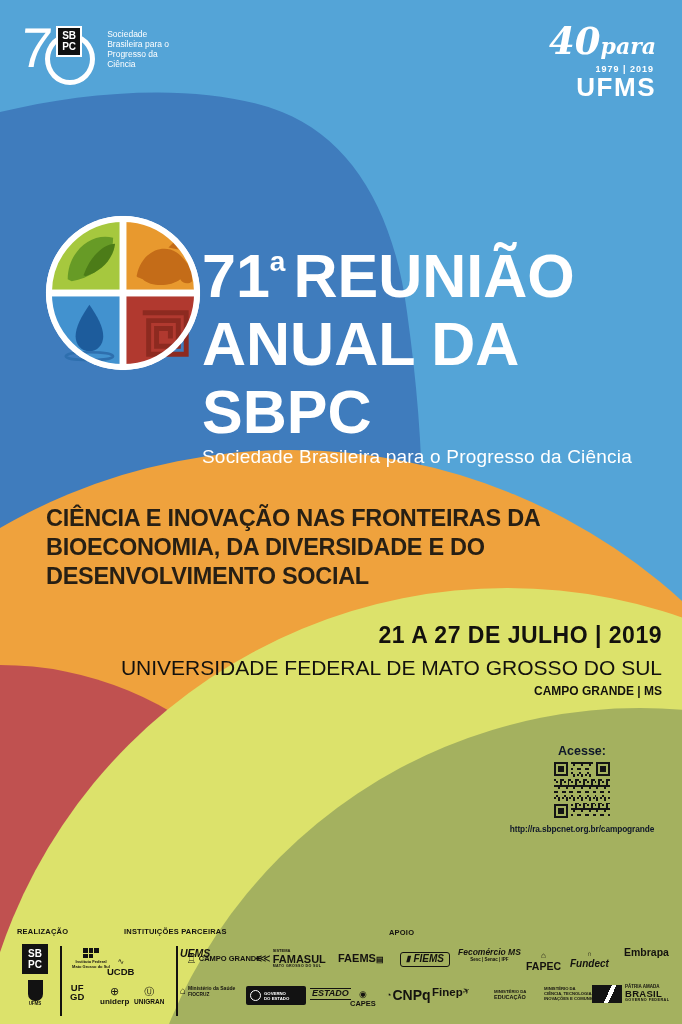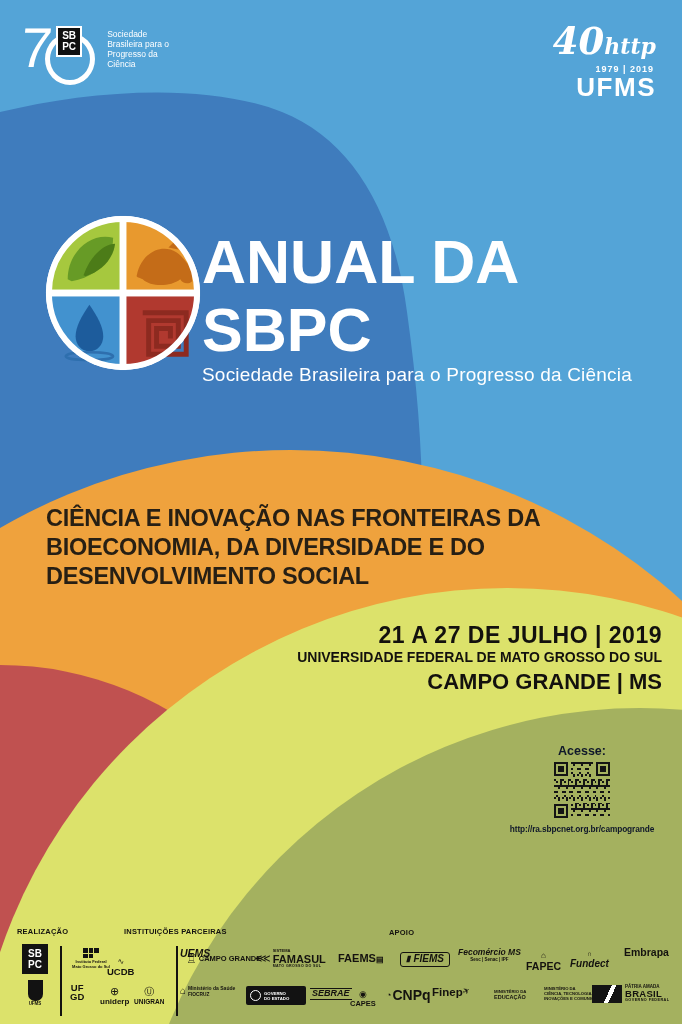--- a/index.html
+++ b/index.html
@@ -32,22 +32,22 @@
   .hl{font-size:61px;font-weight:bold;line-height:68px;letter-spacing:0;}
   .ord{font-size:28px;vertical-align:26px;margin-right:8px;}
   .hsub{font-size:19px;margin-top:0;letter-spacing:.2px;font-weight:500;}
 
   
   .theme{left:46px;top:504px;font-size:23.5px;font-weight:bold;line-height:29px;color:#271f14;letter-spacing:-.3px;}
 
   
   .event{right:20px;top:622px;text-align:right;color:#13110e;}
   .ed{font-size:23px;font-weight:bold;letter-spacing:.5px;}
-  .ev{font-size:14px;font-weight:bold;}
-  .ec{font-size:22px;font-weight:bold;margin-top:4px;}
+  .ev{font-size:21px;font-weight:normal;margin-top:7px;}
+  .ec{font-size:12px;font-weight:bold;margin-top:4px;}
 
   
   .access{left:492px;top:744px;width:180px;text-align:center;color:#0f172a;}
   .al{font-size:12.5px;font-weight:bold;}
   #qr{width:56px;height:56px;margin:4px auto 6px;display:block;}
   .au{font-size:8.3px;font-weight:bold;letter-spacing:-.1px;}
 
   
   .fh{position:absolute;font-size:7.5px;font-weight:bold;color:#14120f;letter-spacing:.2px;}
   .vd{position:absolute;width:1.5px;background:#14120f;top:946px;height:70px;}
@@ -101,21 +101,21 @@
     <span class="tagline">
       <span>Sociedade</span><br>
       <span>Brasileira para o</span><br>
       <span>Progresso da</span><br>
       <span>Ciência</span>
     </span>
   </div>
 
   <div class="abs u40">
     <div class="u40row">
-      <span class="num40">40</span><span class="anos">http</span>
+      <span class="num40">40</span><span class="anos">para</span>
     </div>
     <div class="years">1979 | 2019</div>
     <div class="ufmsbig">UFMS</div>
   </div>
 
   <svg class="abs quad" width="158" height="160" viewBox="0 0 160 160">
     <circle cx="80" cy="80" r="78" fill="#fff"></circle>
     <path d="M80,80 L80,6 A74,74 0 0 0 6,80 Z" fill="#a6c83e"></path>
     <path d="M80,80 L154,80 A74,74 0 0 0 80,6 Z" fill="#e8992e"></path>
     <path d="M80,80 L6,80 A74,74 0 0 0 80,154 Z" fill="#4292cf"></path>
@@ -126,20 +126,21 @@
     <path d="M126,34 l6,-6 4,8 Z" fill="#c46c18"></path>
     <path d="M46,92 C54,104 60,114 60,124 A14,15 0 1 1 32,124 C32,114 38,104 46,92 Z" fill="#1d5c9c"></path>
     <ellipse cx="46" cy="144" rx="24" ry="4" fill="none" stroke="#2e6fae" stroke-width="2.5"></ellipse>
     <path d="M100,100 H144 V142 H106 V108 H136 V134 H114 V116 H128 V126" fill="none" stroke="#8d2a20" stroke-width="5"></path>
     <rect x="76.5" y="2" width="7" height="156" fill="#fff"></rect>
     <rect x="2" y="76.5" width="156" height="7" fill="#fff"></rect>
     <circle cx="80" cy="80" r="75" fill="none" stroke="#fff" stroke-width="6"></circle>
   </svg>
 
   <div class="abs hero">
+    <div class="hl"><span>71</span><sup class="ord">a</sup><span>REUNIÃO</span></div>
     <div class="hl">ANUAL DA SBPC</div>
     <div class="hsub">Sociedade Brasileira para o Progresso da Ciência</div>
   </div>
 
   <div class="abs theme">
     <div>CIÊNCIA E INOVAÇÃO NAS FRONTEIRAS DA</div>
     <div>BIOECONOMIA, DA DIVERSIDADE E DO</div>
     <div>DESENVOLVIMENTO SOCIAL</div>
   </div>
 
@@ -256,21 +257,21 @@
     </span>
   </div>
   <div class="fgovbox">
     <span class="gc"></span>
     <span class="gt">
       <div>GOVERNO</div>
       <div>DO ESTADO</div>
     </span>
   </div>
   <div class="lg fseb">
-    <span>SEBRAE</span>
+    <span>ESTADO</span>
   </div>
   <div class="lg" style="left:350px;top:983px;">
     <div class="glyph" style="font-size:9px;line-height:8px;">◉</div>
     <div class="hv" style="font-size:7.5px;">CAPES</div>
   </div>
   <div class="lg" style="left:386px;top:988px;display:flex;align-items:center;gap:1px;">
     <span class="glyph" style="font-size:9px;">◔</span>
     <span class="hv" style="font-size:14px;">CNPq</span>
   </div>
   <div class="lg" style="left:432px;top:986px;display:flex;align-items:center;">

